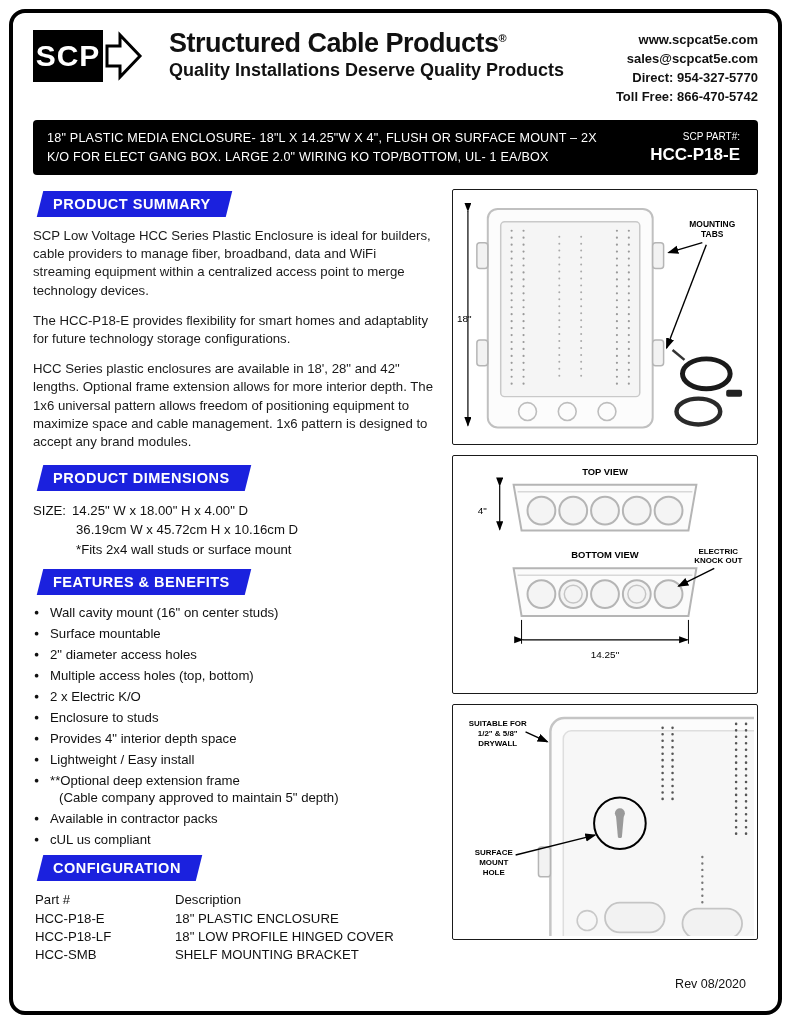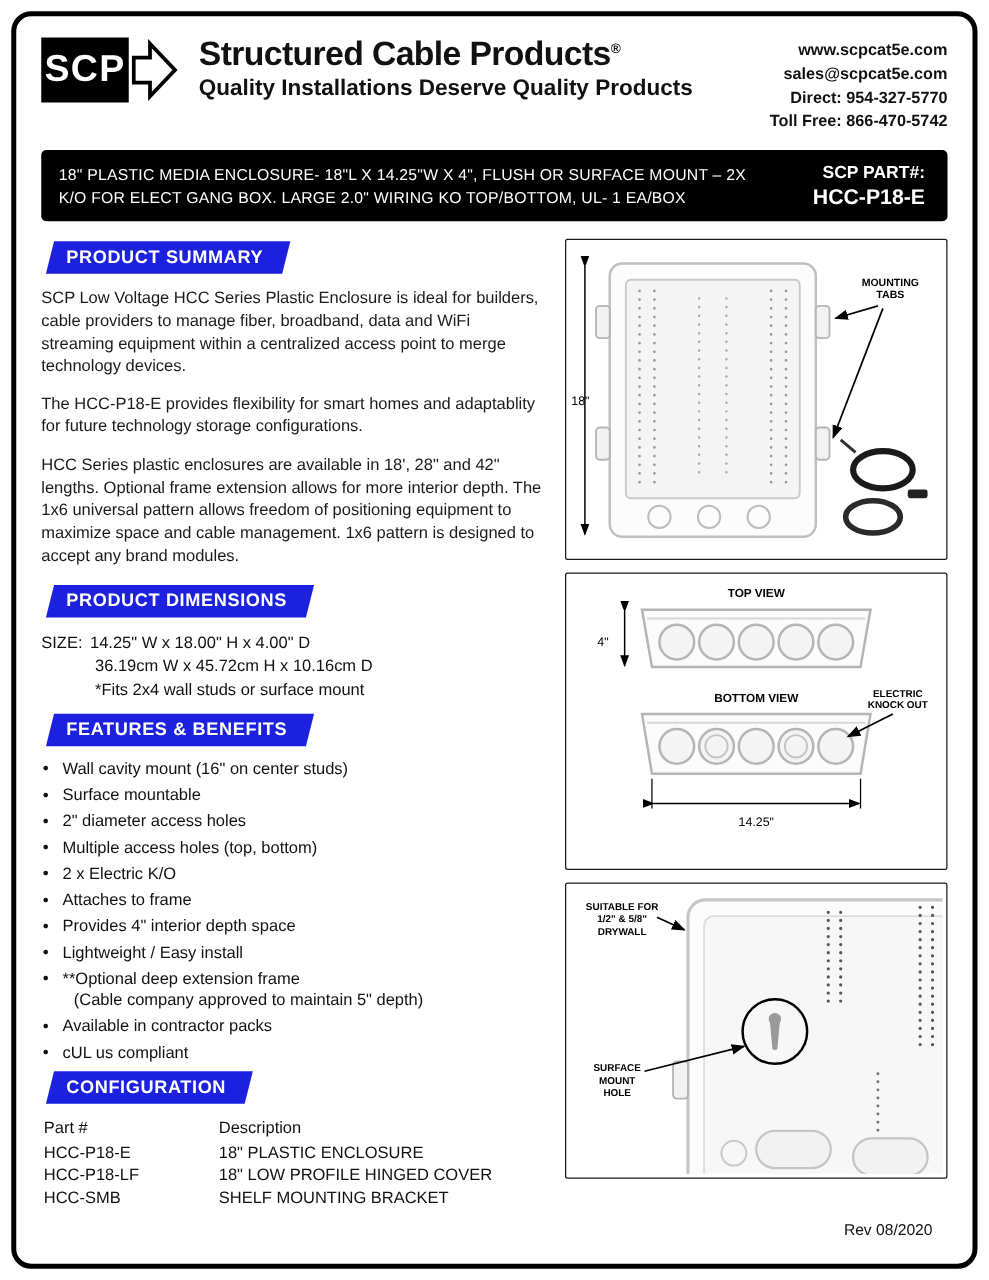--- a/index.html
+++ b/index.html
@@ -7,32 +7,32 @@
     font-family:"Liberation Sans", sans-serif; color:#111; }
   .frame { position:absolute; inset:9px; border:4px solid #000; border-radius:16px; pointer-events:none; }
   .page { position:absolute; inset:9px; padding:20px 24px 16px 24px;border-radius:14px; }
 
   
   .hdr { display:flex; align-items:flex-start; }
   .logo-wrap { display:flex; align-items:center; }
   .logo-box { width:70px; height:52px; background:#000; color:#fff; display:flex;
     align-items:center; justify-content:center; font-weight:bold; font-size:30px; letter-spacing:1px; }
   .logo-arrow { margin-left:2px; }
-  .brand { margin-left:16px; }
+  .brand { margin-left:26px; }
   .brand-name { font-weight:bold; font-size:27px; letter-spacing:-0.5px; line-height:1.05; }
   .brand-name sup { font-size:11px; }
   .brand-tag { font-weight:bold; font-size:18px; margin-top:3px; }
   .contact { margin-left:auto; text-align:right; font-weight:bold; font-size:13px; line-height:1.45; padding-top:2px; }
 
   
   .titlebar { margin-top:14px; background:#000; color:#fff; border-radius:4px;
     display:flex; align-items:center; padding:9px 14px; }
   .titlebar .desc { width:555px; font-size:12.6px; line-height:1.45; letter-spacing:.2px; }
   .titlebar .partblock { margin-left:auto; text-align:right; padding-right:4px; }
-  .titlebar .partlabel { font-size:14px; font-weight:bold;text-align:right; }
+  .titlebar .partlabel { font-size:10px; font-weight:normal;text-align:right; }
   .titlebar .partnum { font-size:17px; font-weight:bold; margin-top:3px; }
 
   
   .main { display:flex; gap:16px; margin-top:14px; }
   .leftcol { flex:1; min-width:0; }
   .rightcol { width:306px; display:flex; flex-direction:column; gap:10px; }
 
   .sect-hdr { display:inline-block; background:var(--accent,#1b21de); color:#fff;
     font-weight:bold; font-size:14.5px; letter-spacing:.5px;
     padding:5px 18px 5px 13px; transform:skewX(-14deg); margin:2px 0 10px 7px; }
@@ -113,21 +113,21 @@
         <div class="indent">*Fits 2x4 wall studs or surface mount</div>
       </div>
 
       <div class="sect-hdr"><span>FEATURES &amp; BENEFITS</span></div>
       <ul class="features">
         <li>Wall cavity mount (16" on center studs)</li>
         <li>Surface mountable</li>
         <li>2" diameter access holes</li>
         <li>Multiple access holes (top, bottom)</li>
         <li>2 x Electric K/O</li>
-        <li>Attaches to frame</li>
+        <li>Enclosure to studs</li>
         <li>Provides 4" interior depth space</li>
         <li>Lightweight / Easy install</li>
         <li>**Optional deep extension frame</li>
         <li class="no-bullet">(Cable company approved to maintain 5" depth)</li>
         <li>Available in contractor packs</li>
         <li>cUL us compliant</li>
       </ul>
 
       <div class="sect-hdr"><span>CONFIGURATION</span></div>
       <table class="config">

